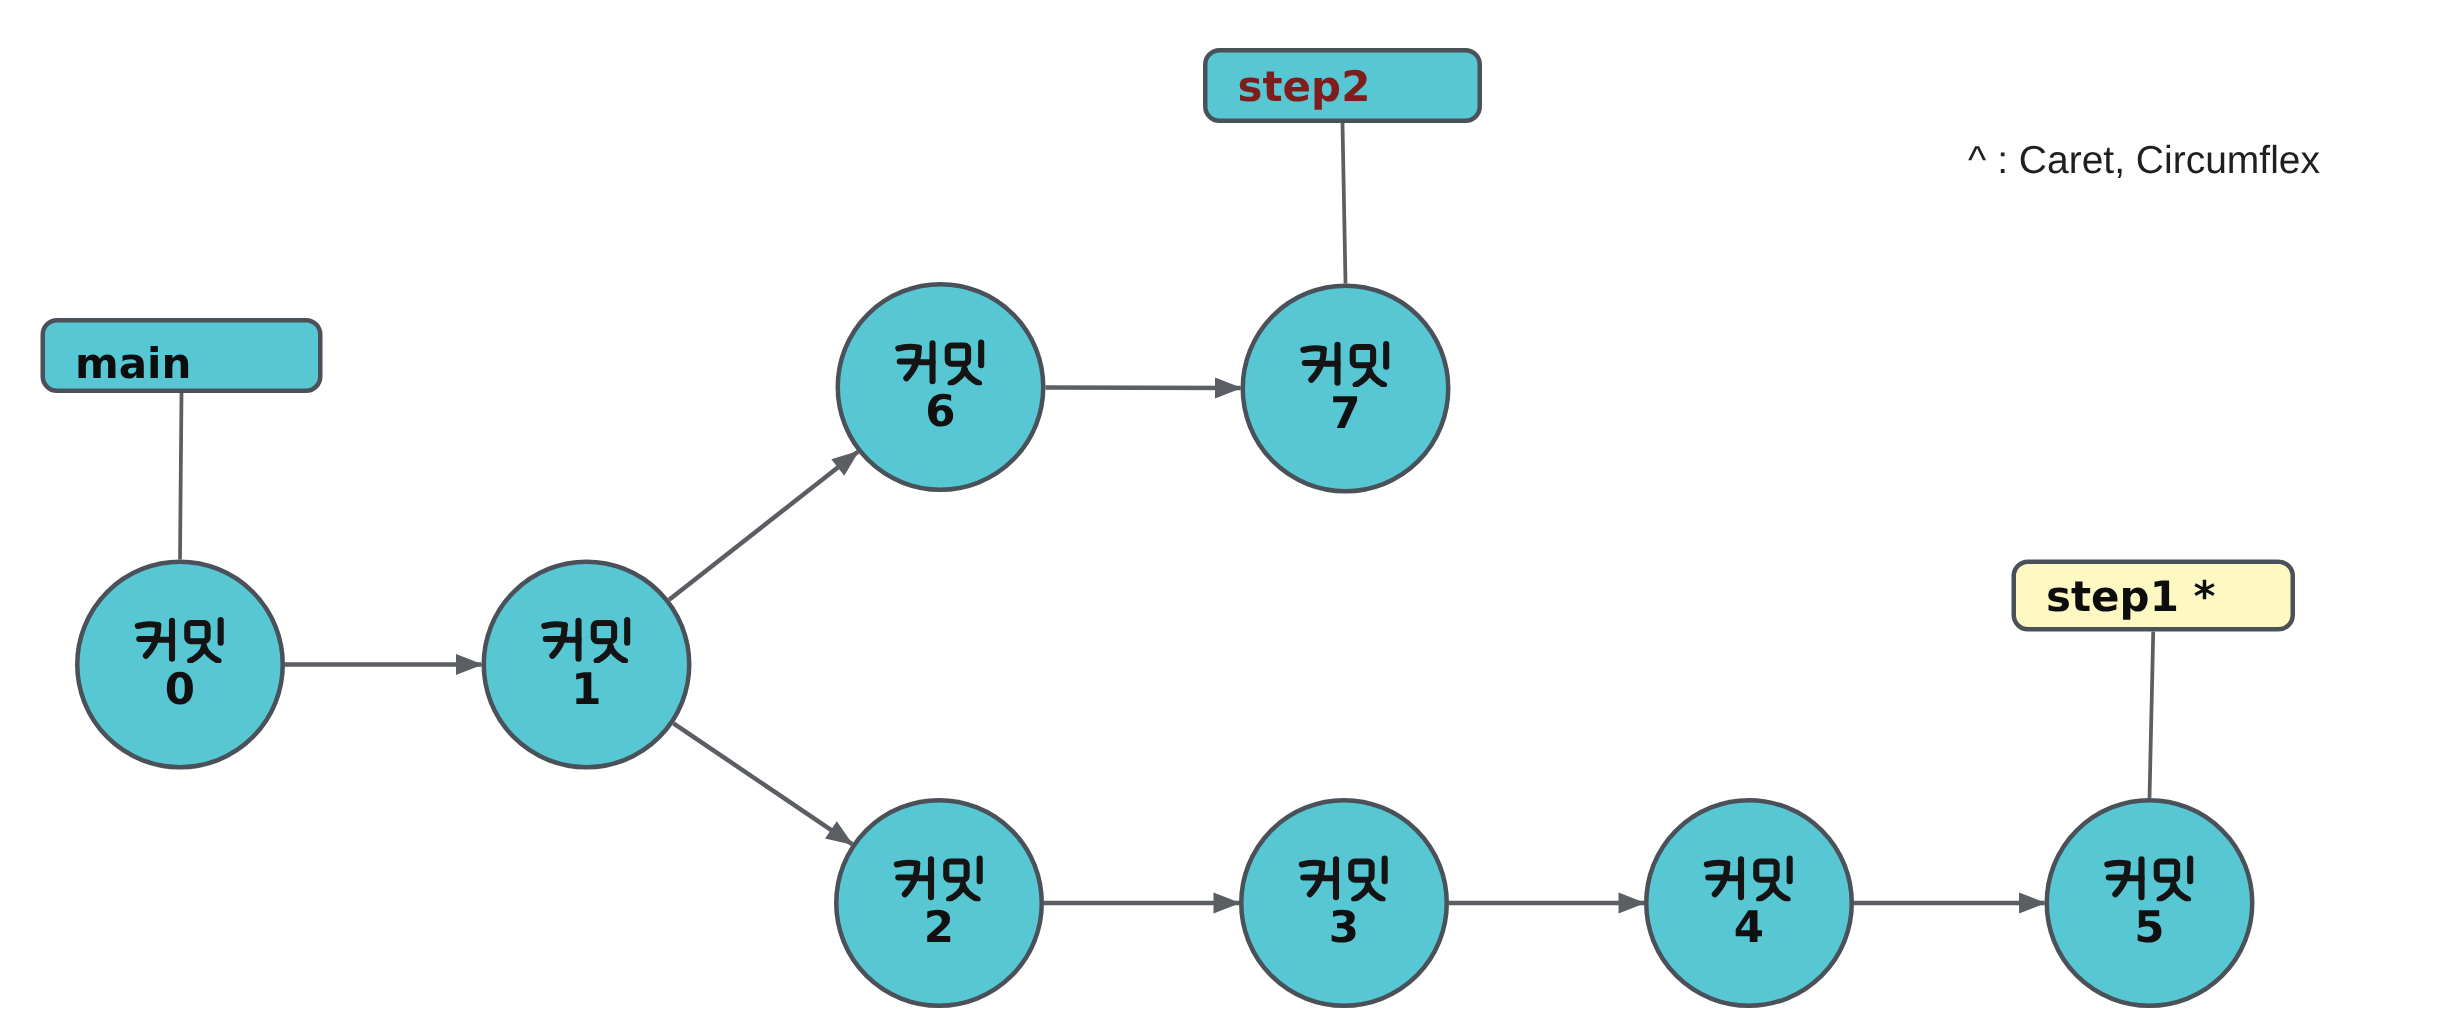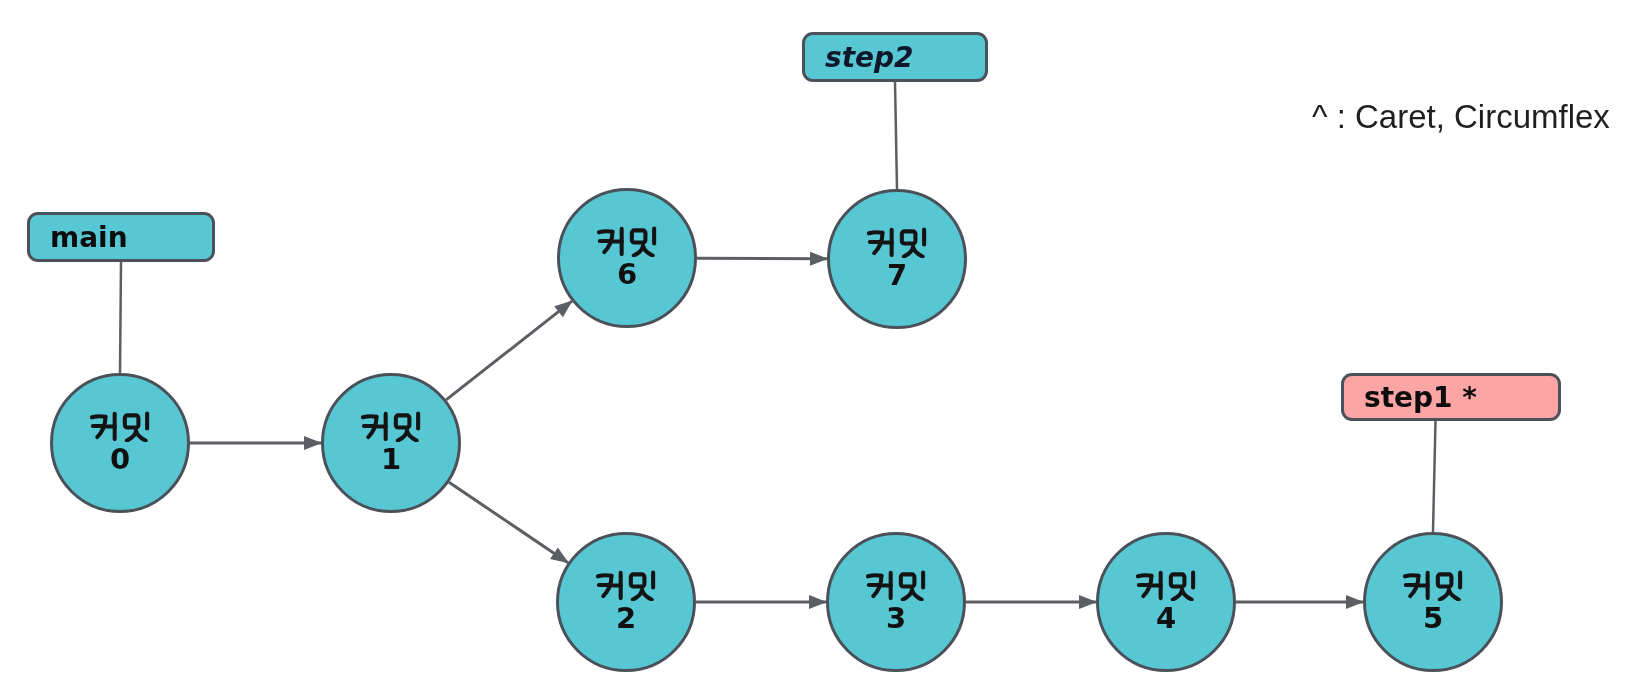--- a/index.html
+++ b/index.html
@@ -51,23 +51,23 @@
     position: absolute;
     width: 1px; height: 1px;
     overflow: hidden;
     clip: rect(0 0 0 0);
     white-space: nowrap;
   }
 
   .legend {
     position: absolute;
     left: 1312px;
-    top: 97px;
+    top: 86px;
     font-family: "Liberation Sans", sans-serif;
-    font-size: 33px;
+    font-size: 26px;
     line-height: 40px;
     color: #1F1F1F;
     white-space: nowrap;
   }
 </style>
 </head>
 <body style="background: rgb(255, 255, 255);">
 
 <div class="canvas">
 
@@ -96,27 +96,27 @@
       <line x1="190" y1="443" x2="321" y2="443" stroke="#5B5E63" stroke-width="3" marker-end="url(#arrow-head)"></line>
       <line x1="446.09085073715966" y1="399.8143754814638" x2="571.9091492628403" y2="301.1856245185362" stroke="#5B5E63" stroke-width="3" marker-end="url(#arrow-head)"></line>
       <line x1="448.97647117235823" y1="482.2266336868296" x2="568.0235288276417" y2="562.7733663131704" stroke="#5B5E63" stroke-width="3" marker-end="url(#arrow-head)"></line>
       <line x1="696.9995198952" y1="258.25925748109336" x2="827.0004801048" y2="258.74074251890664" stroke="#5B5E63" stroke-width="3" marker-end="url(#arrow-head)"></line>
       <line x1="696" y1="602" x2="826" y2="602" stroke="#5B5E63" stroke-width="3" marker-end="url(#arrow-head)"></line>
       <line x1="966" y1="602" x2="1096" y2="602" stroke="#5B5E63" stroke-width="3" marker-end="url(#arrow-head)"></line>
       <line x1="1236" y1="602" x2="1363" y2="602" stroke="#5B5E63" stroke-width="3" marker-end="url(#arrow-head)"></line>
     </svg>
 
   <div id="nodes-layer">
-      <div class="branch-box" style="left: 27px; top: 212px; width: 188px; height: 50px; background: rgb(87, 199, 212); border-color: rgb(74, 81, 88);">
+      <div class="branch-box" style="left: 27px; top: 212px; width: 188px; height: 50px; background: rgb(87, 199, 212); border-color: rgb(74, 81, 88); align-items: flex-end;">
         <span style="color: rgb(13, 13, 13);">main</span>
       </div>
       <div class="branch-box" style="left: 802px; top: 32px; width: 186px; height: 50px; background: rgb(87, 199, 212); border-color: rgb(74, 81, 88);">
-        <span style="color: #0f172a; font-style: italic;">step2</span>
+        <span style="color: #7f1d1d;">step2</span>
       </div>
-      <div class="branch-box" style="left: 1341px; top: 373px; width: 220px; height: 48px; background: #fca5a5; border-color: rgb(74, 81, 88);">
+      <div class="branch-box" style="left: 1341px; top: 373px; width: 189px; height: 48px; background: #fef9c3; border-color: rgb(74, 81, 88);">
         <span style="color: rgb(13, 13, 13);">step1 *</span>
       </div>
       <div class="commit-node" style="left: 50px; top: 373px; background: rgb(87, 199, 212); border-color: rgb(74, 81, 88);">
         <svg class="glyph" width="62" height="31" viewBox="0 0 64 32">
           <use href="#glyph-commit"></use>
         </svg>
         <span class="sr">커밋</span>
         <div class="num">0</div>
       </div>
       <div class="commit-node" style="left: 321px; top: 373px; background: rgb(87, 199, 212); border-color: rgb(74, 81, 88);">

